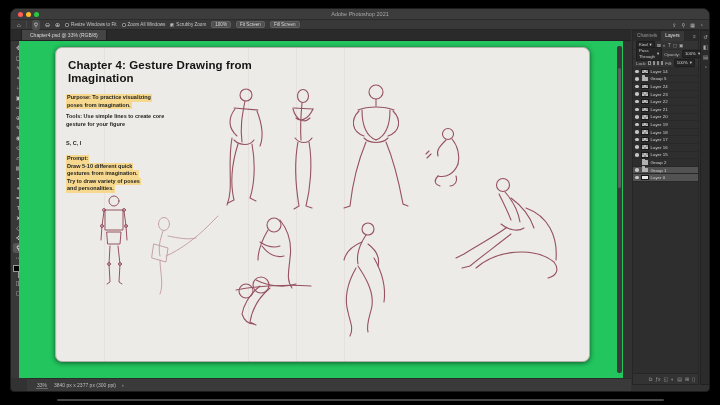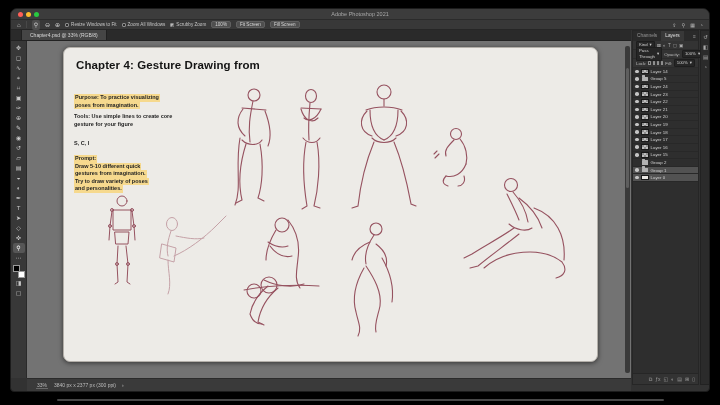--- a/index.html
+++ b/index.html
@@ -45,21 +45,21 @@
              align-items:center; padding-top:2px; }
   .tool { width:12px; height:10px; line-height:10px; text-align:center; font-size:6px;
           color:#c9c9c9; border-radius:2px; }
   .tool.active { background:#565656; color:#fff; }
   .swatches { position:relative; width:12px; height:13px; margin-top:2px; }
   .sw { position:absolute; width:7px; height:7px; border:1px solid #9a9a9a; }
   .sw.fg { left:0; top:0; z-index:2; }
   .sw.bg { right:0; bottom:0; }
 
   
-  .canvasarea { position:absolute; left:16px; top:32px; width:604px; bottom:13px; background:#737373; }
+  .canvasarea { position:absolute; left:8px; top:32px; width:604px; bottom:13px; background:#22c55e; }
   .page { position:absolute; left:36px; top:6px; width:535px; height:315px;
           background:#edebe7; border:1px solid #b3afa9; border-radius:7px;
           box-shadow:0 1px 5px rgba(0,0,0,.55);
           background-image:
             repeating-linear-gradient(to right, rgba(185,150,150,.12) 0 0.5px, transparent 0.5px 48px),
             repeating-linear-gradient(to bottom, rgba(185,150,150,.12) 0 0.5px, transparent 0.5px 48px); }
   .page-title { position:absolute; left:12px; top:11px; width:280px; font-size:11.5px;
                 font-weight:800; color:#141414; line-height:13px; letter-spacing:.1px; }
   .note { position:absolute; font-size:5.5px; font-weight:700; color:#232323; line-height:7.5px; }
   .note span { display:inline-block; }
@@ -191,20 +191,21 @@
       <span class="sw bg" style="background:#fff"></span>
     </span>
     <span class="tool">◨</span>
     <span class="tool">▢</span>
   </div>
 
   <div class="canvasarea">
     <div class="page">
       <div class="page-title">
         <div>Chapter 4: Gesture Drawing from</div>
+        <div>Imagination</div>
       </div>
       <div class="note hl" style="left:10px; top:46px;">
         <span>Purpose: To practice visualizing</span><br>
         <span>poses from imagination.</span>
       </div>
       <div class="note" style="left:10px; top:65px;">
         <span>Tools: Use simple lines to create core</span><br>
         <span>gesture for your figure</span>
       </div>
       <div class="note" style="left:10px; top:92px;">

